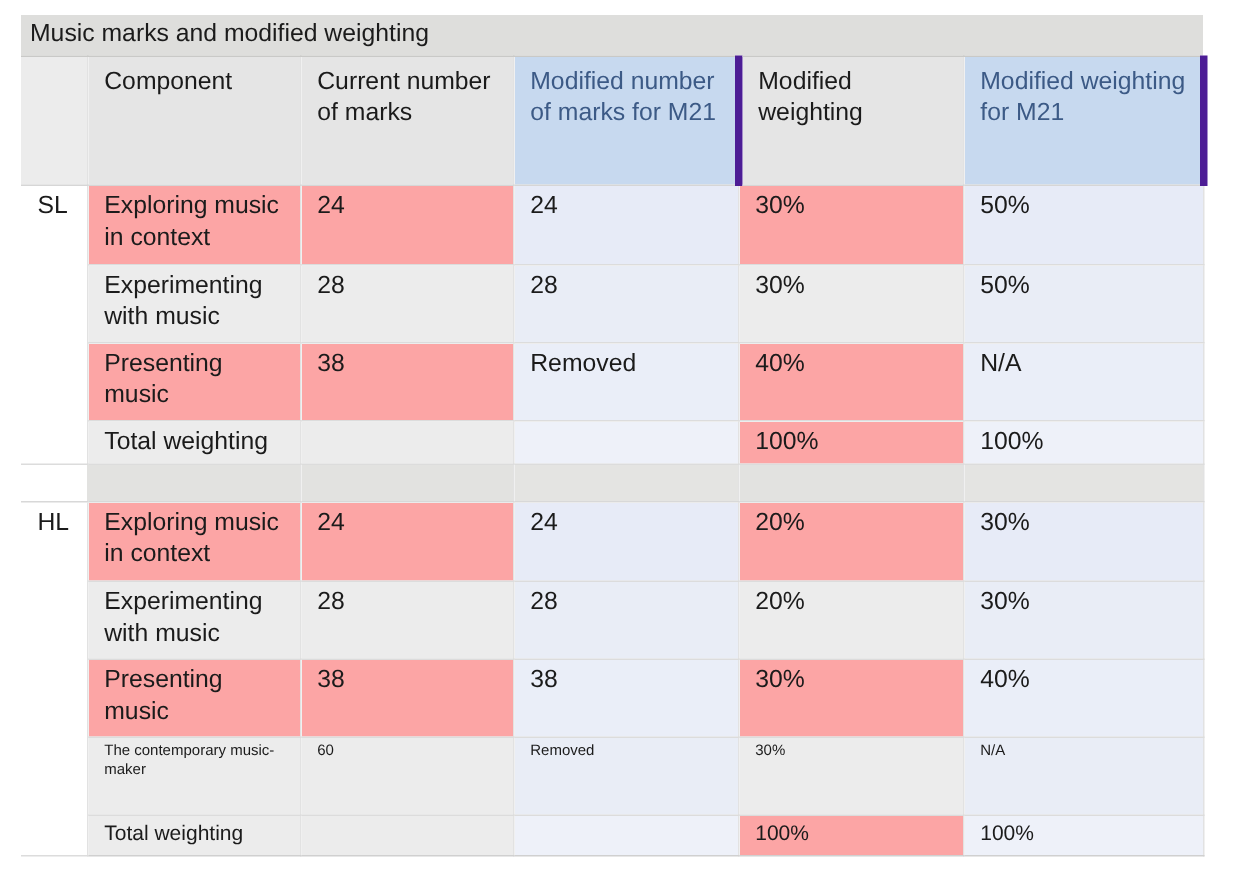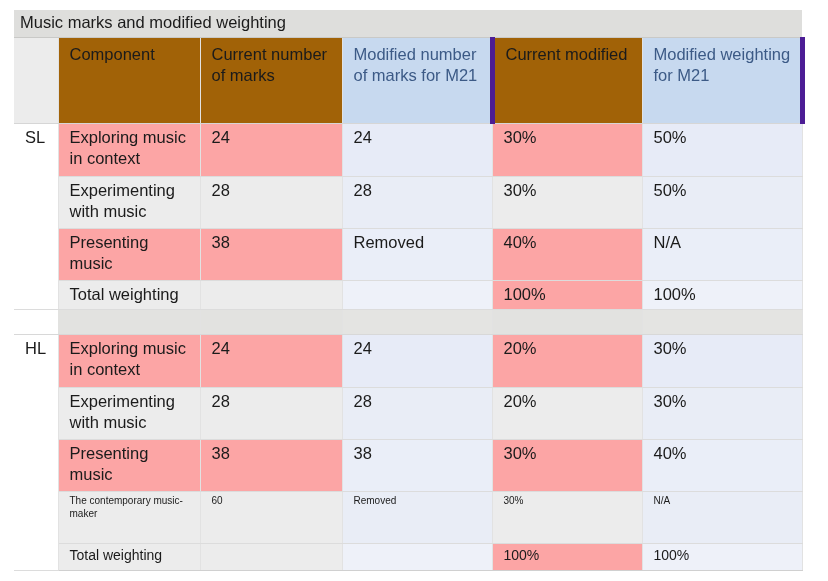--- a/index.html
+++ b/index.html
@@ -76,21 +76,21 @@
     height: 86px;
     background: #f0f0f0;
     border-bottom: 1px solid #d6d6d6;
     padding-top: 6px;
   }
   tr.head-row td.blank-head {
     background: #ececec;
     border-right: 1px solid #e2e2e2;
   }
   tr.head-row td.hd-plain {
-    background: #a16207;
+    background: #e5e5e5;
   }
   tr.head-row td.hd-blue {
     background: #c7d9ef;
     color: #3c5a86;
     border-right: 5px solid #4c1d95;
   }
 
   
   td.tagcell {
     background: #ffffff;
@@ -150,21 +150,21 @@
       <tbody>
           <tr class="title-row">
         <td colspan="6">Music marks and modified weighting</td>
       </tr>
 
       <tr class="head-row">
         <td class="blank-head"></td>
         <td class="hd-plain">Component</td>
         <td class="hd-plain">Current number of marks</td>
         <td class="hd-blue">Modified number of marks for M21</td>
-        <td class="hd-plain">Current modified</td>
+        <td class="hd-plain">Modified weighting</td>
         <td class="hd-blue blue-end">Modified weighting for M21</td>
       </tr>
 
       <tr class="r-tall">
         <td class="tagcell" rowspan="4">SL</td>
         <td class="plain-white">Exploring music in context</td>
         <td class="plain-white">24</td>
         <td class="blue-light">24</td>
         <td class="plain-white">30%</td>
         <td class="blue-light blue-end">50%</td>

